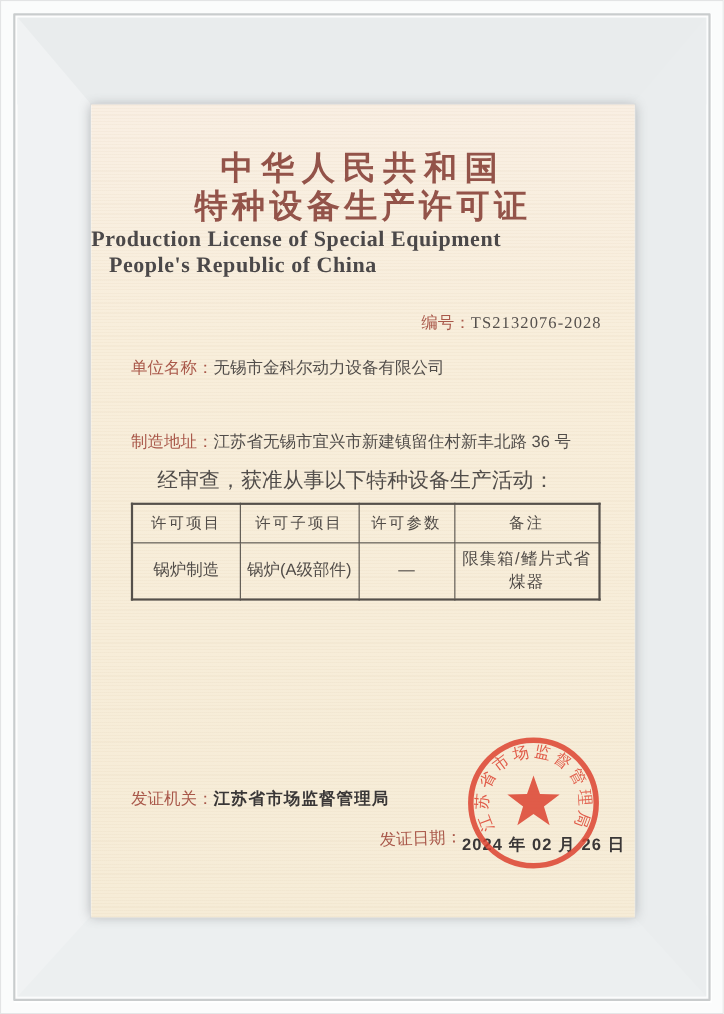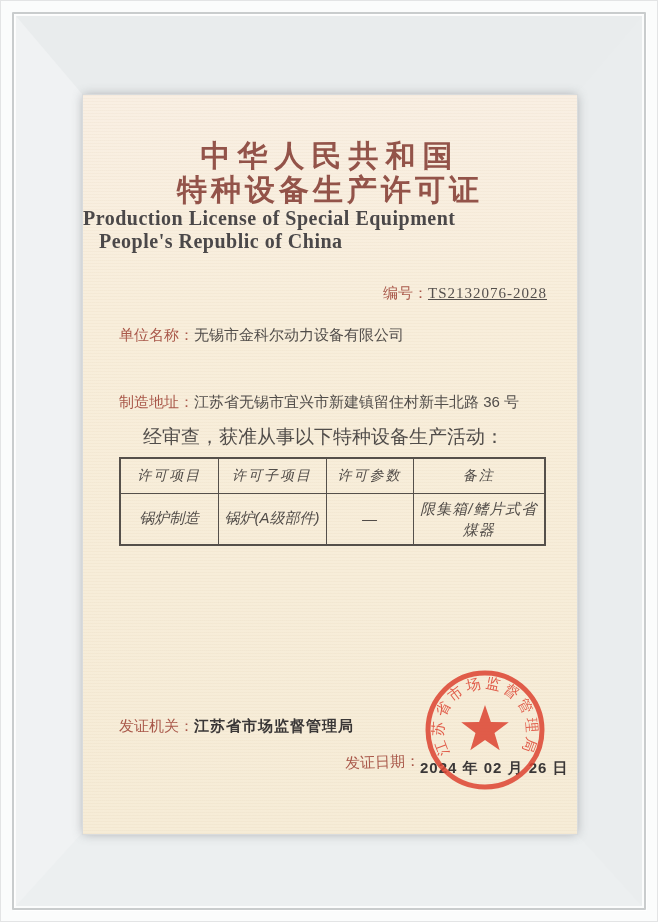--- a/index.html
+++ b/index.html
@@ -27,47 +27,47 @@
     position:absolute; left:82px; top:94px; width:494px; height:739px;
     background-image:
       repeating-linear-gradient(0deg, rgba(190,160,120,.06) 0px, rgba(190,160,120,.06) 1px, rgba(0,0,0,0) 1px, rgba(0,0,0,0) 3px),
       linear-gradient(180deg, #f9efe3 0%, #f8eedb 30%, #f6ecd7 100%);
     box-shadow: 0 0 0 1px #d9dbdc, 0 0 10px rgba(90,95,100,.45);
   }
   .abs { position:absolute; }
 
   .title-cn {
     left:0; width:100%; text-align:center;
-    font-family:Liberation Serif, serif; font-weight:bold;
+    font-family:Liberation Mono, monospace; font-weight:bold;
     font-size:30px; line-height:32px; color:#935349; letter-spacing:7px;
   }
   .title-en {
     left:0; width:100%; text-align:left;
     font-family:"Liberation Serif", serif; font-weight:bold;
     font-size:20px; line-height:23px; color:#4b4849; letter-spacing:.5px;
   }
   .license-no { right:30px; top:189px; font-size:15px; }
   .license-no .lbl { color:#a9584a; }
-  .license-no .val { color:#55504d; font-family:"Liberation Serif", serif; letter-spacing:1px;text-decoration:underline; }
+  .license-no .val { color:#55504d; font-family:"Liberation Serif", serif; letter-spacing:1px; }
 
   .field { left:36px; font-size:15px; line-height:19px; white-space:nowrap; }
   .field .lbl { color:#a9584a; }
   .field .val { color:#514d4a;margin-top:32px; }
   .approval { left:60px; font-size:19px; color:#514d4a; }
 
   table.permit {
     position:absolute; left:36px; top:362px;
     border-collapse:collapse; table-layout:fixed; width:425px;
     font-size:15px; color:#514c48;
   }
   table.permit th, table.permit td {
     border:1.5px solid #55504b; text-align:center; vertical-align:middle;
     font-weight:normal; padding:2px 6px;
   }
-  table.permit { border:2px solid #55504b;font-style:italic; }
+  table.permit { border:2px solid #55504b; }
   table.permit th { height:35px; font-size:14px; letter-spacing:2px; }
   table.permit td { height:52px; }
   td.remarks { text-align:left; padding-left:10px; letter-spacing:1px; line-height:21px; }
 
   .bottom-line { font-size:15px; white-space:nowrap; }
   .bottom-line .lbl { color:#a9584a; }
   .bottom-line .val { color:#3a3737; font-weight:bold; letter-spacing:1px; }
   .issuer { left:36px; top:622px; }
   .valid { left:36px; top:664px; }
   .issue-date { left:262px; top:664px; }

